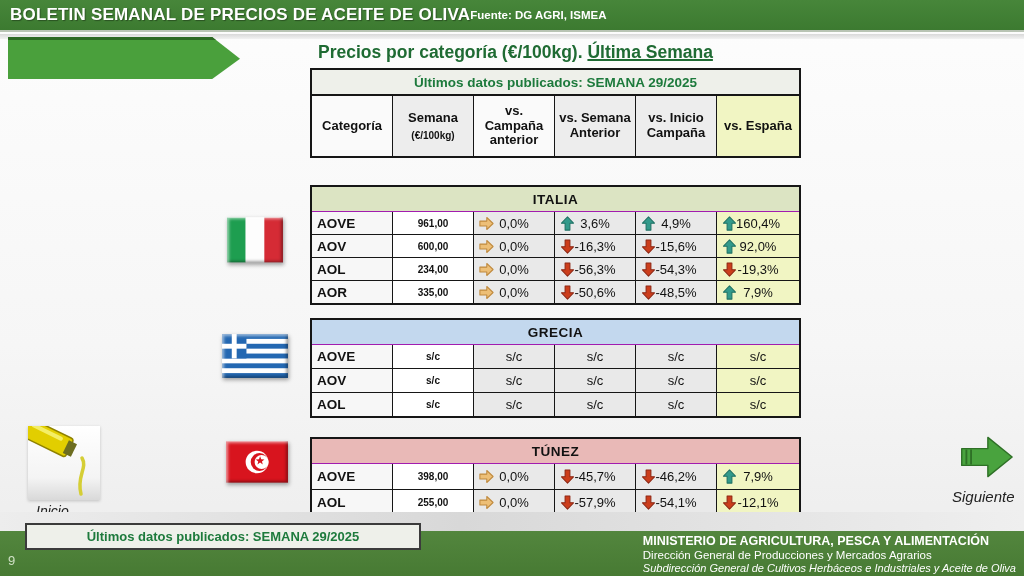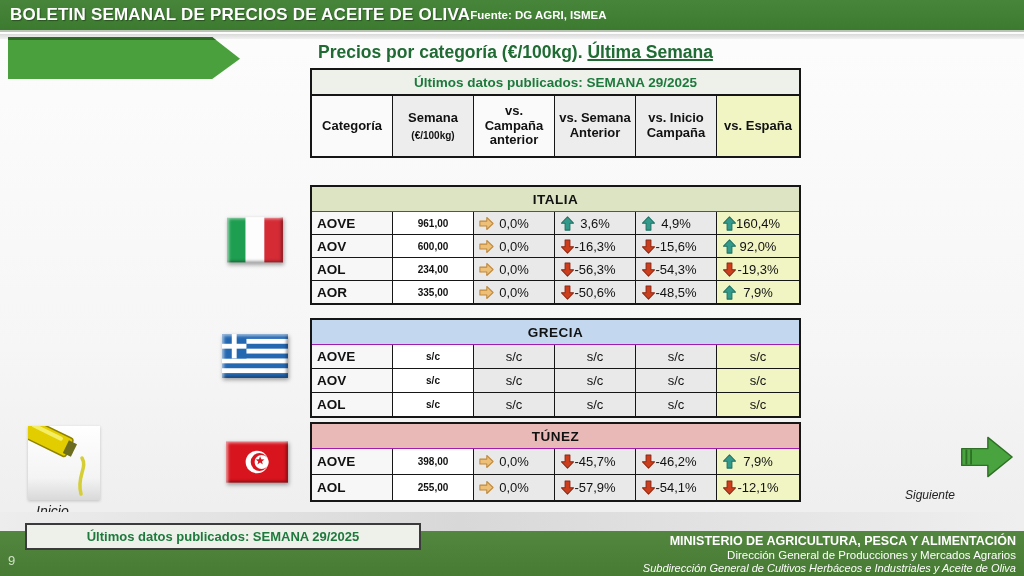--- a/index.html
+++ b/index.html
@@ -44,28 +44,28 @@
 
   
   .flag{position:absolute;line-height:0;box-shadow:1px 2px 4px rgba(0,0,0,.35);}
   .flag::after{content:'';position:absolute;inset:0;box-shadow:inset 2px 2px 3px rgba(255,255,255,.55),inset -2px -2px 3px rgba(0,0,0,.35);}
   .flag svg{display:block;}
 
   
   .inicio-img{position:absolute;left:28px;top:426px;width:72px;height:74px;cursor:pointer;box-shadow:0 1px 3px rgba(0,0,0,.2);}
   .inicio-label{position:absolute;left:36px;top:503px;font-style:italic;font-size:14px;color:#222;cursor:pointer;}
   .next-arrow{position:absolute;left:958px;top:433px;width:56px;height:48px;cursor:pointer;}
-  .next-label{position:absolute;left:905px;top:488px;font-style:italic;font-size:12px;color:#222;cursor:pointer;text-align:right;}
+  .next-label{position:absolute;left:952px;top:488px;font-style:italic;font-size:15px;color:#222;cursor:pointer;text-align:right;}
 
   
   .prefoot{position:absolute;left:0;top:512px;width:1024px;height:19px;background:linear-gradient(90deg,#ededed,#d8d8d8 45%,#efefef);}
   .footer{position:absolute;left:0;top:531px;width:1024px;height:45px;background:linear-gradient(180deg,#53863e,#477a33);}
   .foot-box{position:absolute;left:25px;top:523px;width:396px;height:27px;background:#eef0ea;border:2px solid #3b3b3b;box-sizing:border-box;display:flex;align-items:center;justify-content:center;font-weight:bold;font-size:13px;color:#1d7a3c;z-index:3;}
   .page-num{position:absolute;left:8px;top:553px;font-size:13px;color:#cfe0c5;z-index:3;}
-  .foot-right{position:absolute;right:8px;top:534px;text-align:right;color:#fff;z-index:3;}
+  .foot-right{position:absolute;right:8px;top:534px;text-align:left;color:#fff;z-index:3;}
   .foot-right .l1{font-weight:bold;font-size:12.5px;}
   .foot-right .l2{font-size:11.5px;margin-top:1px;}
   .foot-right .l3{font-size:11px;font-style:italic;margin-top:1px;}
 </style>
 </head>
 <body>
 
 <div class="slide">
 
   <div class="topbar">
@@ -289,21 +289,21 @@
           <span>s/c</span>
         </div>
         <div class="cell pct">
           <span>s/c</span>
         </div>
         <div class="cell esp">
           <span>s/c</span>
         </div>
       </div>
     </div>
-  <div id="country-2" class="ptable" style="top:422px">
+  <div id="country-2" class="ptable" style="top:437px">
       <div class="country-header" style="background: rgb(233, 185, 183);">TÚNEZ</div>
       <div class="trow" style="height: 25px;">
         <div class="cell cat">AOVE</div>
         <div class="cell sem">398,00</div>
         <div class="cell pct">
           <svg class="arrow" style="transform:rotate(0deg)" viewBox="0 0 100 100">
     <path d="M6,34 L52,34 L52,10 L94,50 L52,90 L52,66 L6,66 Z" fill="#edbf77" stroke="#c08a3e" stroke-width="7" stroke-linejoin="round"></path>
           </svg>
           <span>0,0%</span>
         </div>

